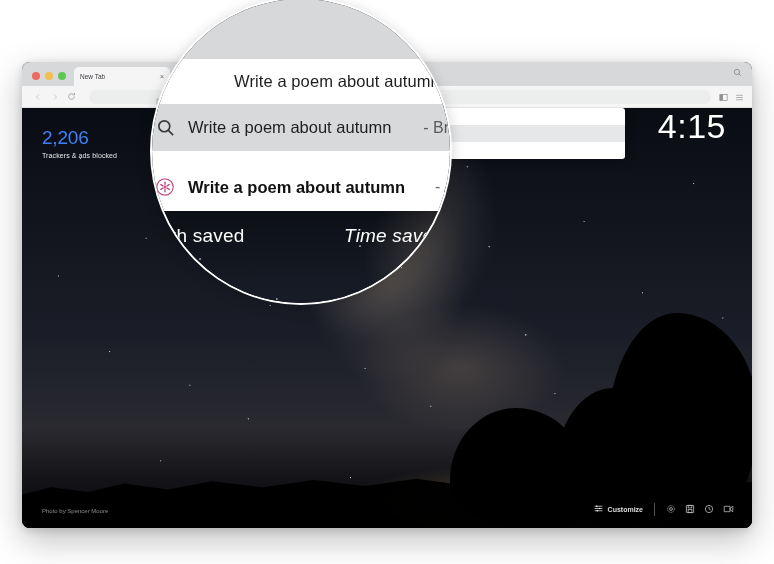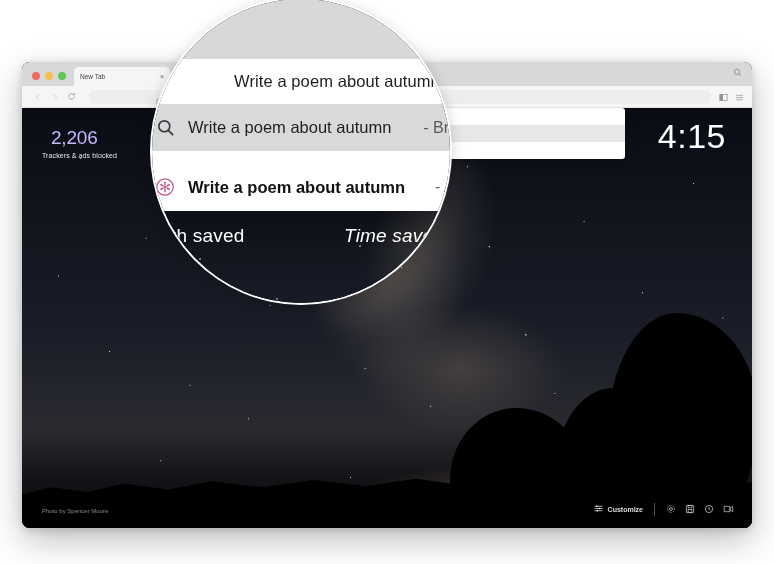--- a/index.html
+++ b/index.html
@@ -223,26 +223,26 @@
     font-weight: 400;
     line-height: 1;
     letter-spacing: -0.2px;
   }
   .stat-label {
     font-size: 7px;
     color: #e8e8ea;
     margin-top: 5px;
     letter-spacing: 0.1px;
   }
-  #stat-trackers .stat-value { color: #c4b5fd; margin-left: 9px; }
+  #stat-trackers .stat-value { color: #3b82f6; }
   #stat-bandwidth .stat-value { color: #a0a5f5; }
 
   #clock {
     position: absolute;
-    right: 26px; top: 11px;
+    right: 26px; top: 1px;
     font-size: 34px;
     color: #fff;
     font-weight: 300;
     letter-spacing: 0.5px;
     line-height: 1;
   }
 
   
   #photo-credit {
     position: absolute;

